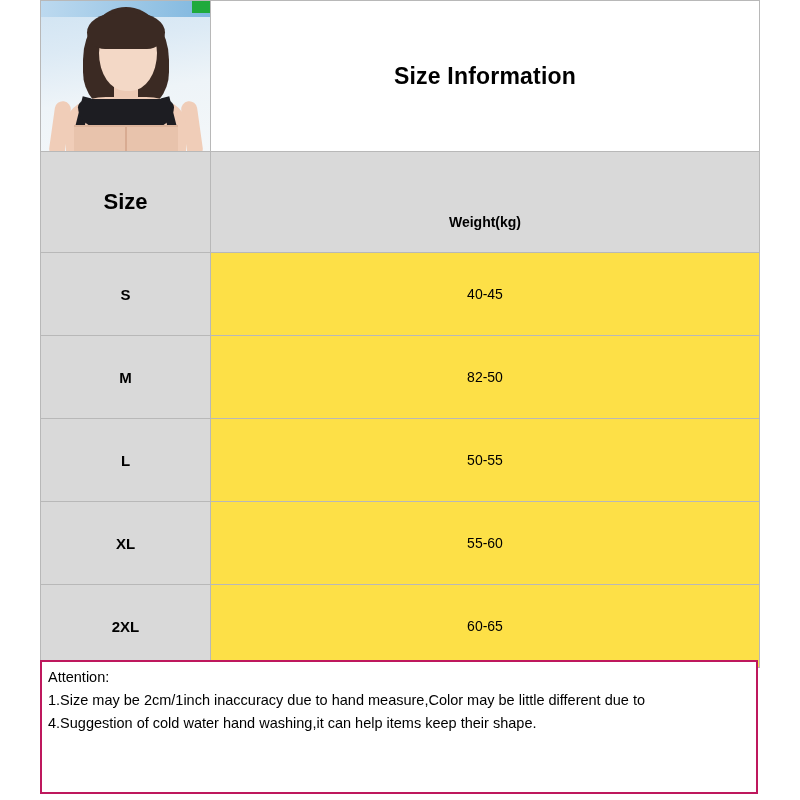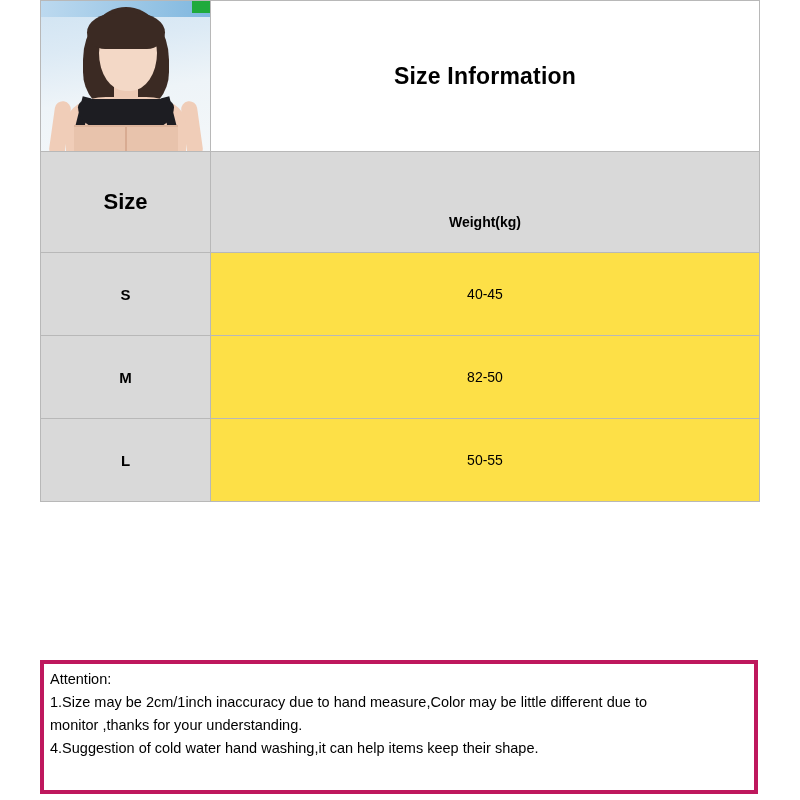--- a/index.html
+++ b/index.html
@@ -214,21 +214,21 @@
     font-size: 14px;
   }
 
   
   .attention {
     position: absolute;
     left: 40px;
     top: 660px;
     width: 718px;
     height: 134px;
-    border: 4px solid #be185d;
+    border: 2px solid #be185d;
     box-sizing: border-box;
     background: #ffffff;
     padding: 4px 6px 0 6px;
   }
   .attention p {
     margin: 0;
     font-size: 14.5px;
     line-height: 23px;
     color: #000000;
   }
@@ -296,24 +296,39 @@
 
       <tr>
         <td class="row-size-cell">
           <div class="row-size-text">L</div>
         </td>
         <td class="row-weight-cell">
           <div class="row-weight-text">50-55</div>
         </td>
       </tr>
 
-
+      <tr>
+        <td class="row-size-cell">
+          <div class="row-size-text">XL</div>
+        </td>
+        <td class="row-weight-cell">
+          <div class="row-weight-text">55-60</div>
+        </td>
+      </tr>
+
+      <tr>
+        <td class="row-size-cell">
+          <div class="row-size-text">2XL</div>
+        </td>
+        <td class="row-weight-cell">
+          <div class="row-weight-text">60-65</div>
+        </td>
+      </tr>
     </tbody>
   </table>
 
   <div class="attention">
     <p>Attention:</p>
     <p>1.Size may be 2cm/1inch inaccuracy due to hand measure,Color may be little different due to</p>
-    <p>monitor ,thanks for your understanding.</p>
     <p>4.Suggestion of cold water hand washing,it can help items keep their shape.</p>
   </div>
 
 </div>
 
 </body></html>

